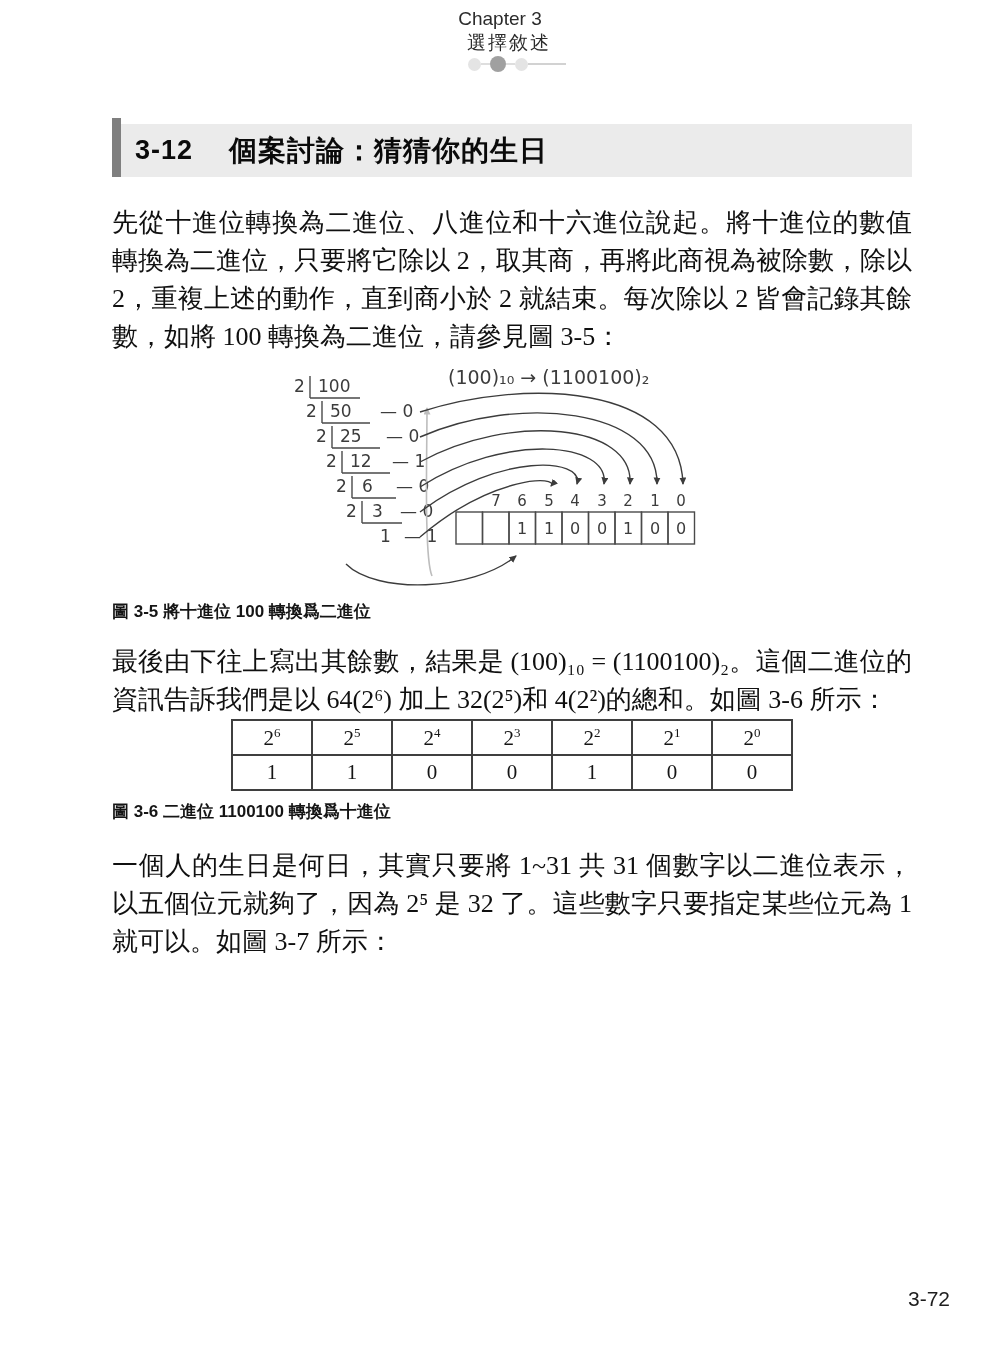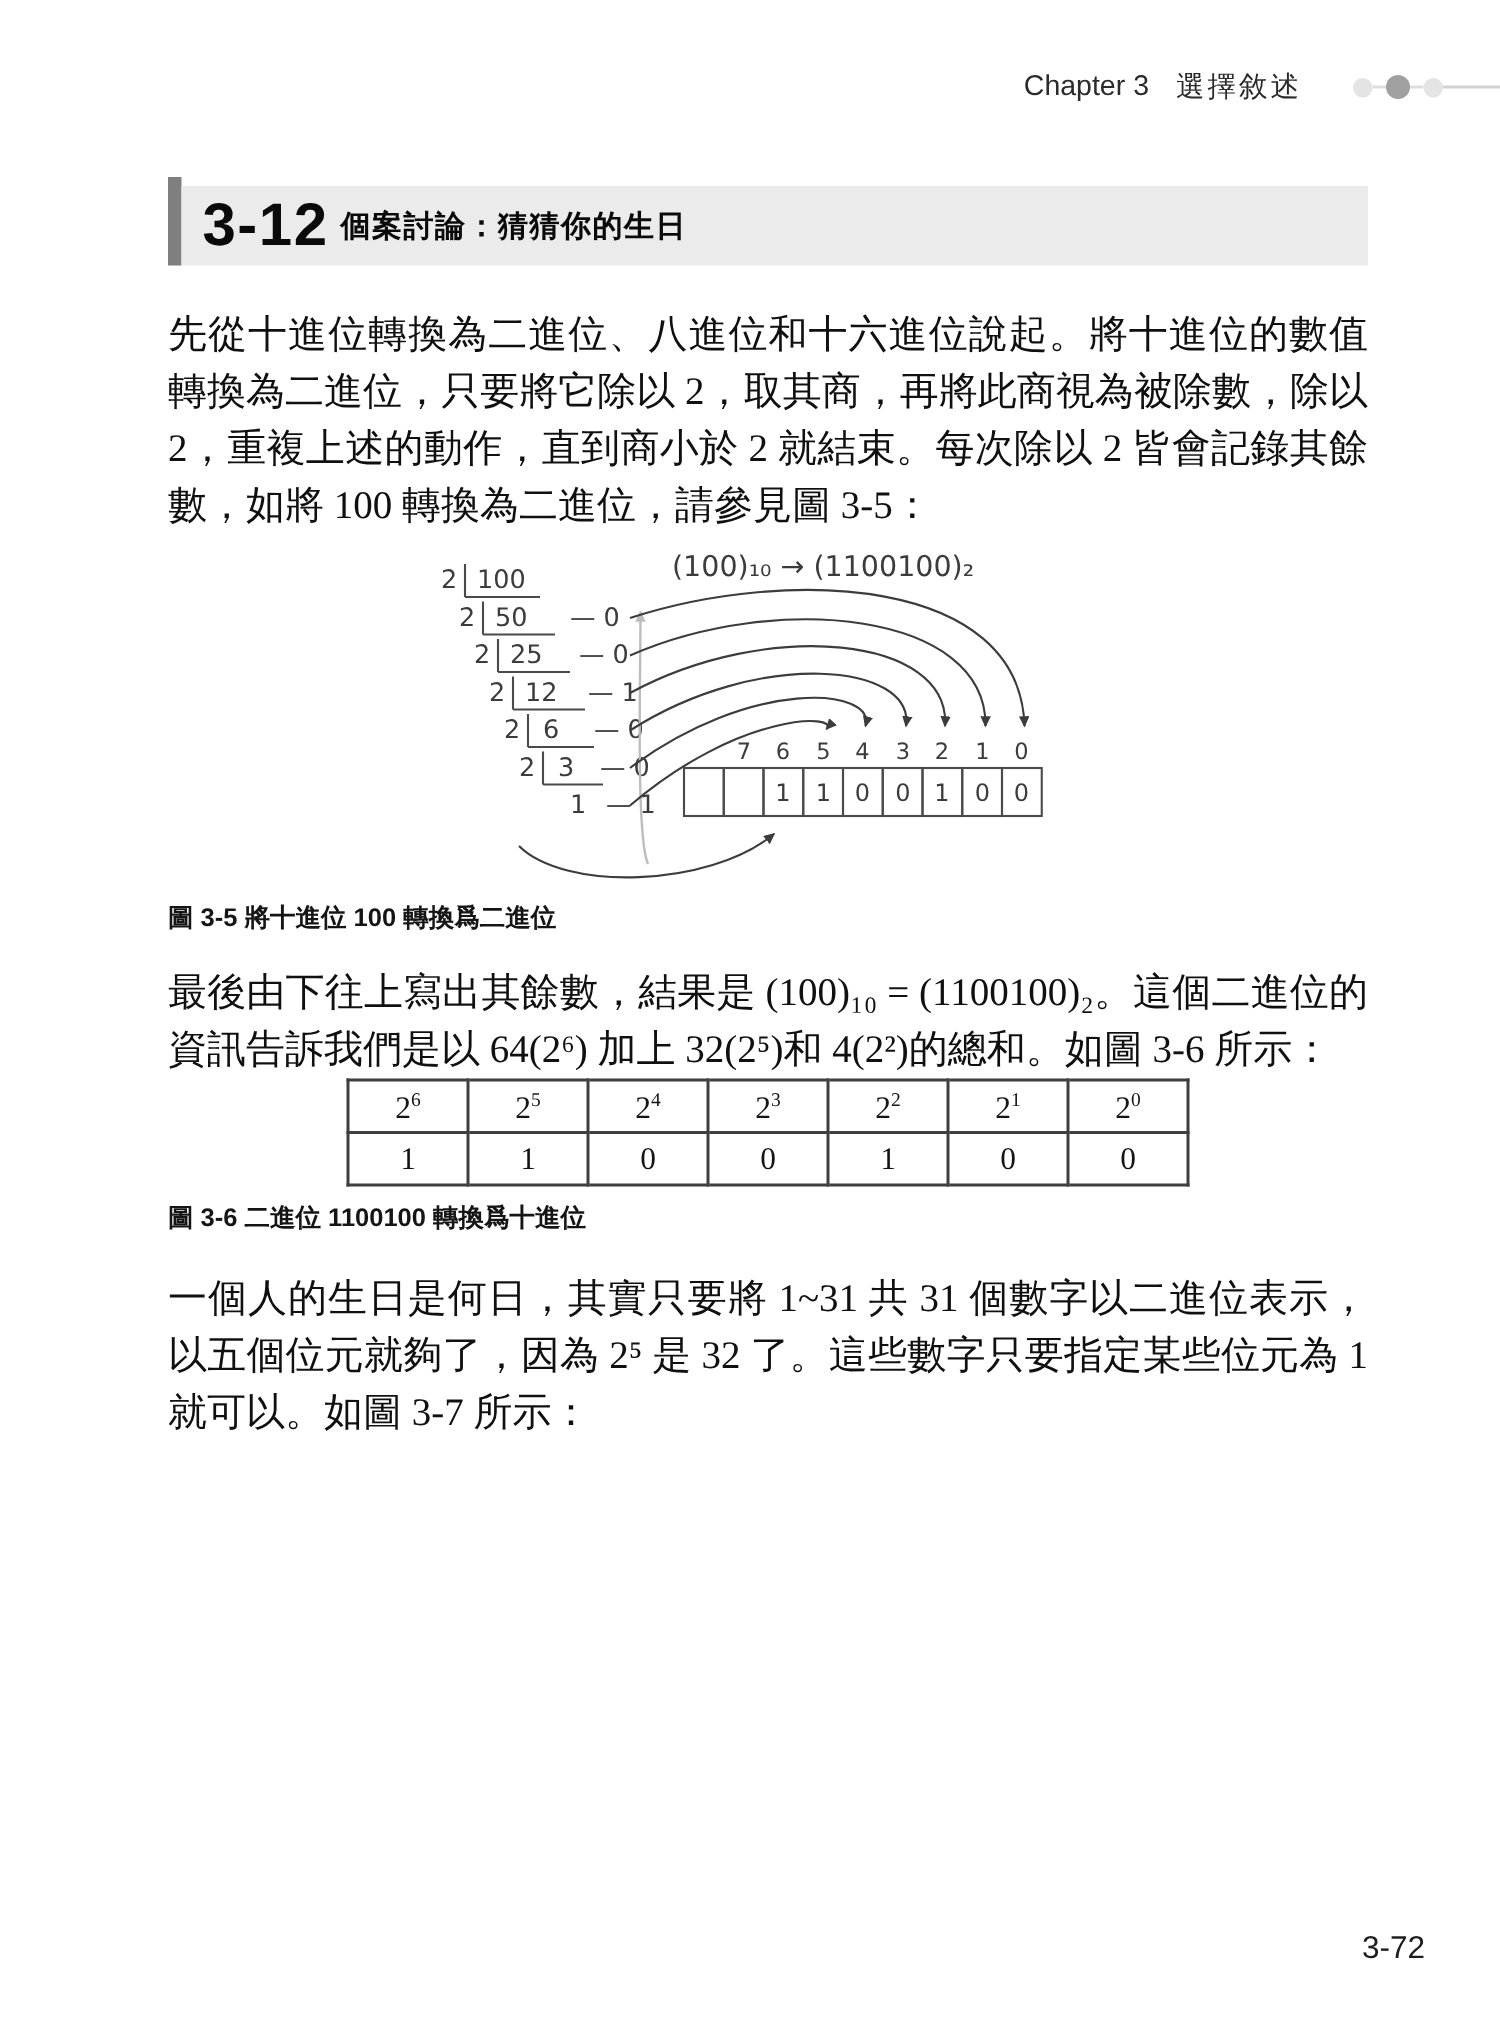--- a/index.html
+++ b/index.html
@@ -17,20 +17,21 @@
   .chapter-header {
     position: absolute;
     top: 44px; left: 0; right: 0;
     display: flex;
     justify-content: flex-end;
     align-items: center;
     height: 28px;
     font-family: "Liberation Sans", "DejaVu Sans", sans-serif;
     font-size: 19px;
     color: #2b2b2b;
+    flex-direction: column;
   }
   .chapter-header .chap-num { font-weight: 400; }
   .chapter-header .chap-sec { margin-left: 18px; letter-spacing: 2px; }
   .ornament { display: flex; align-items: center; margin-left: 34px; }
   .ornament .dot { border-radius: 50%; }
   .ornament .dot.small { width: 13px; height: 13px; background: #e4e4e4; }
   .ornament .dot.big   { width: 16px; height: 16px; background: #a0a0a0; }
   .ornament .link { width: 9px; height: 2px; background: #dedede; }
   .ornament .rule { width: 38px; height: 2px; background: #d2d2d2; }
   
@@ -42,22 +43,22 @@
     width: 9px; height: 59px; background: #7f7f7f;
   }
   .section-title .title-box {
     position: absolute; left: 9px; right: 0; top: 6px; bottom: 0;
     background: #ebebeb;
     display: flex; align-items: center;
     padding-left: 14px;
     font-family: "Liberation Sans", "DejaVu Sans", sans-serif;
     font-weight: bold; color: #0a0a0a;
   }
-  .section-title .sec-num { font-size: 40px; letter-spacing: 1px; }
-  .section-title .sec-text { font-size: 20px; margin-left: 8px; letter-spacing: 1px; }
+  .section-title .sec-num { font-size: 27px; letter-spacing: 1px; }
+  .section-title .sec-text { font-size: 28px; margin-left: 36px; letter-spacing: 1px; }
   
   p.body-text {
     font-size: 26px;
     line-height: 38px;
     text-align: justify;
     color: #101010;
     margin-bottom: 0;
   }
   
   figure.fig { margin: 0; }

